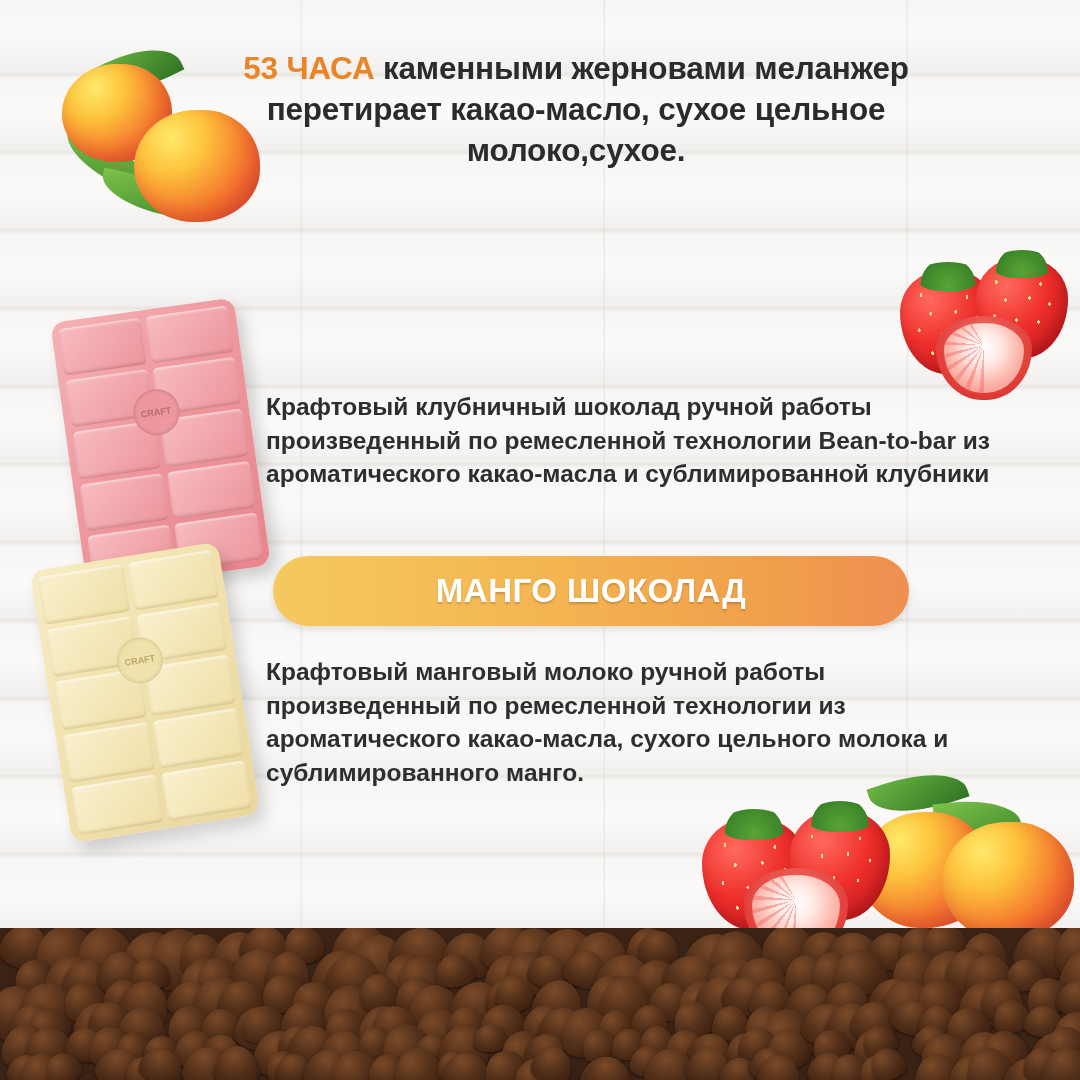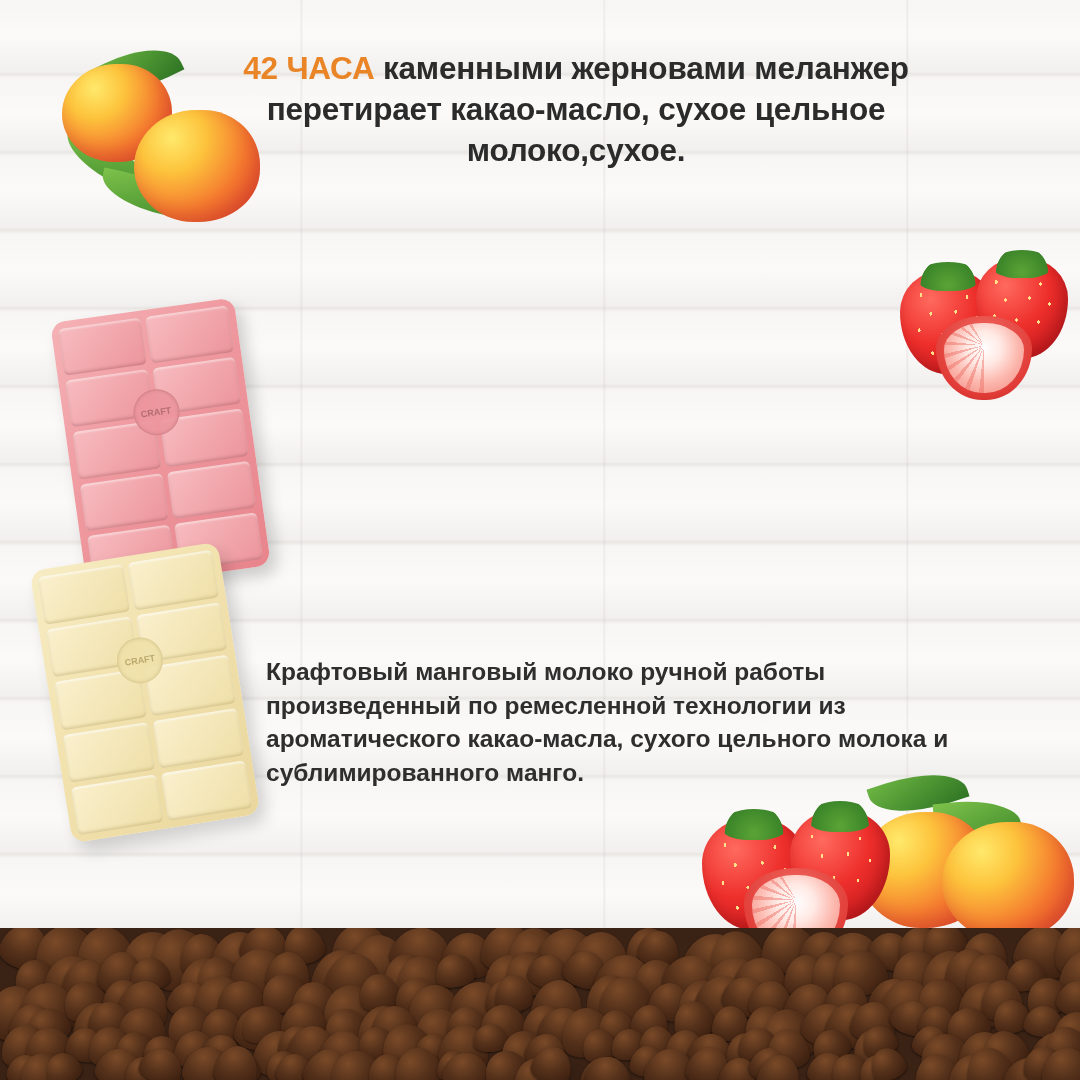--- a/index.html
+++ b/index.html
@@ -291,21 +291,21 @@
     background: radial-gradient(circle at 38% 26%, #7a4a28 0%, #53301a 45%, #33190c 100%);
     box-shadow: 0 1px 2px rgba(0,0,0,0.55);
   }
 </style>
 </head>
 <body>
 
 <div id="poster">
 
   <div class="headline">
-    <span class="accent">42 ЧАСА</span><span> каменными жерновами меланжер перетирает какао-масло, сухое цельное молоко,сухое.</span>
+    <span class="accent">53 ЧАСА</span><span> каменными жерновами меланжер перетирает какао-масло, сухое цельное молоко,сухое.</span>
   </div>
 
   <div class="fruit" style="left:48px; top:48px; width:230px; height:190px;">
     <div class="leaf dark" style="left:46px; top:2px; width:86px; height:40px; transform:rotate(-26deg);"></div>
     <div class="leaf" style="left:12px; top:92px; width:92px; height:38px; transform:rotate(24deg);"></div>
     <div class="leaf" style="left:52px; top:128px; width:86px; height:34px; transform:rotate(12deg);"></div>
     <div class="mango-body" style="left:14px; top:16px; width:110px; height:98px;"></div>
     <div class="mango-body" style="left:86px; top:62px; width:126px; height:112px;"></div>
   </div>
 
@@ -319,20 +319,21 @@
       <div class="cell"></div>
       <div class="cell"></div>
       <div class="cell"></div>
       <div class="cell"></div>
       <div class="cell"></div>
     </div>
     <div class="emblem">CRAFT</div>
   </div>
 
 
+  <div class="body-text" id="text-strawberry">Крафтовый клубничный шоколад ручной работы произведенный по ремесленной технологии Bean-to-bar из ароматического какао-масла и сублимированной клубники</div>
 
   <div class="fruit" style="left:900px; top:258px; width:180px; height:130px;">
     <div class="strawberry" style="left:0px; top:12px; width:96px; height:104px;">
       <div class="sbody"></div>
       <div class="seeds"></div>
       <div class="calyx"></div>
     </div>
     <div class="strawberry" style="left:76px; top:0px; width:92px; height:100px;">
       <div class="sbody"></div>
       <div class="seeds"></div>
@@ -354,20 +355,23 @@
       <div class="cell"></div>
       <div class="cell"></div>
       <div class="cell"></div>
       <div class="cell"></div>
       <div class="cell"></div>
       <div class="cell"></div>
     </div>
     <div class="emblem">CRAFT</div>
   </div>
 
+  <div class="banner" id="banner-mango">
+    <span>МАНГО ШОКОЛАД</span>
+  </div>
 
   <div class="body-text" id="text-mango">Крафтовый манговый молоко ручной работы произведенный по ремесленной технологии из ароматического какао-масла, сухого цельного молока и сублимированного манго.</div>
 
   <div class="fruit" style="left:690px; top:770px; width:390px; height:200px;">
     <div class="leaf dark" style="left:180px; top:4px; width:96px; height:38px; transform:rotate(-18deg);"></div>
     <div class="leaf" style="left:244px; top:30px; width:86px; height:34px; transform:rotate(-6deg);"></div>
     <div class="mango-body" style="left:170px; top:42px; width:130px; height:116px;"></div>
     <div class="mango-body" style="left:252px; top:52px; width:132px; height:118px;"></div>
     <div class="strawberry" style="left:12px; top:48px; width:104px; height:112px;">
       <div class="sbody"></div>

